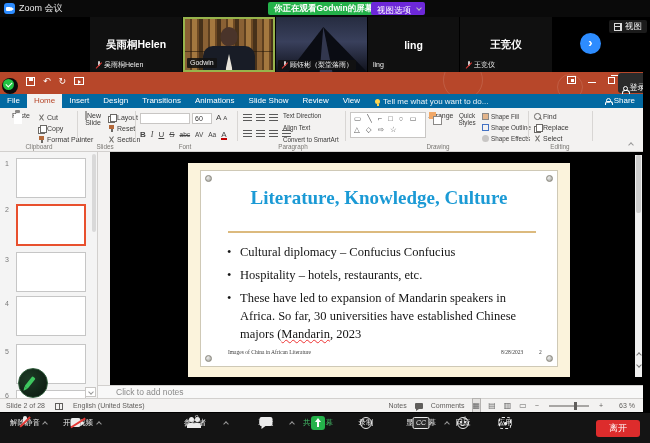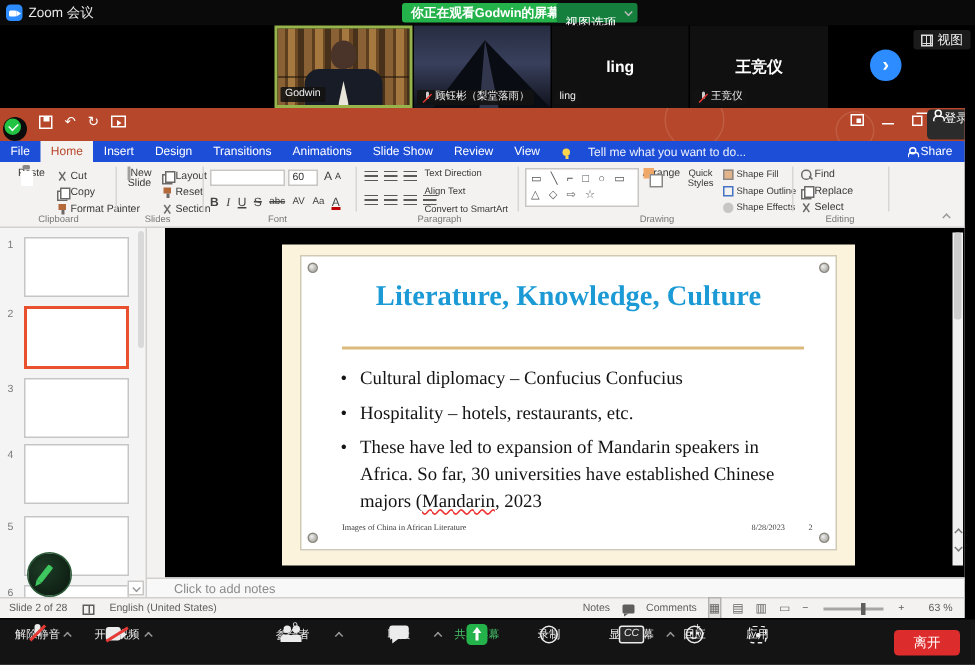--- a/index.html
+++ b/index.html
@@ -8,22 +8,22 @@
 .stage{position:relative;width:650px;height:391px;background:#000}
 
 
 .ztop{position:absolute;left:0;top:0;width:650px;height:17px;background:#0a0a0a;
   display:flex;align-items:center;color:#e8e8e8;font-size:9px}
 .zlogo{width:11px;height:11px;border-radius:3px;background:#2D8CFF;margin:0 4px 0 4px;position:relative}
 .zlogo::before{content:"";position:absolute;left:2px;top:3.5px;width:4.5px;height:4px;background:#fff;border-radius:1px}
 .zlogo::after{content:"";position:absolute;left:7px;top:4px;border-left:3px solid #fff;border-top:2px solid transparent;border-bottom:2px solid transparent}
 .banner{position:absolute;left:268px;top:2px;height:13px;background:#24B24A;color:#fff;
   font-size:8.5px;font-weight:bold;line-height:13px;padding:0 6px;border-radius:2px}
-.viewopt{position:absolute;left:371px;top:2px;height:13px;background:#15803d;color:#fff;
-  font-size:8.5px;line-height:13px;padding:7px 14px 0 6px;border-radius:2px}
+.viewopt{position:absolute;left:371px;top:2px;height:13px;background:#6d28d9;color:#fff;
+  font-size:8.5px;line-height:13px;padding:2px 14px 0 6px;border-radius:2px}
 .viewopt .car{right:4px;top:4px;border-color:#bbb}
 
 
 .car{position:absolute;width:4px;height:4px;border-right:1px solid #999;border-bottom:1px solid #999;transform:rotate(45deg)}
 .car.up{transform:rotate(-135deg)}
 
 
 .strip{position:absolute;left:0;top:17px;width:650px;height:55px;background:#000}
 .tile{position:absolute;top:0;height:55px;background:#101010;overflow:hidden}
 .tile .cname{position:absolute;left:0;right:0;top:50%;transform:translateY(-50%);
@@ -64,29 +64,29 @@
 .winctl{position:absolute;right:28px;top:4px;display:flex;gap:12px;align-items:center;color:#fff}
 .minico{width:8px;height:1.5px;background:#fff;margin-top:5px}
 .resico{width:7px;height:7px;border:1px solid #fff;position:relative;margin-top:1px}
 .resico::before{content:"";position:absolute;left:1.5px;top:-3px;width:7px;height:7px;border:1px solid #fff;border-left:none;border-bottom:none}
 .ribopt{width:9px;height:8px;border:1px solid #fff;position:relative}
 .ribopt::before{content:"";position:absolute;left:2.5px;top:2px;width:3px;height:3px;background:#fff}
 .checkov{position:absolute;left:2px;top:6px;width:16px;height:16px;border-radius:50%;background:#0c0c0c;z-index:9}
 .checkov::before{content:"";position:absolute;left:1px;top:1px;width:11px;height:11px;border-radius:50%;background:#23c343}
 .checkov::after{content:"";position:absolute;left:4px;top:4px;width:5px;height:3px;border-left:1.4px solid #fff;border-bottom:1.4px solid #fff;transform:rotate(-45deg)}
 .signin{position:absolute;right:-6px;top:1px;width:31px;height:20px;background:#2b2b2b;border-radius:3px;
-  color:#fff;font-size:8px;display:flex;align-items:flex-start;justify-content:center;gap:2px;z-index:8}
+  color:#fff;font-size:8px;display:flex;align-items:flex-end;justify-content:center;gap:2px;z-index:8}
 .persico{width:6px;height:7px;position:relative}
 .persico::before{content:"";position:absolute;left:1.5px;top:0;width:3px;height:3px;border-radius:50%;border:1px solid #fff}
 .persico::after{content:"";position:absolute;left:0;top:3.5px;width:6px;height:3px;border-radius:3px 3px 0 0;border:1px solid #fff;border-bottom:none}
 
-.menubar{position:absolute;left:0;top:22px;right:0;height:14px;background:#1d4ed8;display:flex;align-items:stretch;color:#fff;font-size:8px}
+.menubar{position:absolute;left:0;top:22px;right:0;height:14px;background:#0369a1;display:flex;align-items:stretch;color:#fff;font-size:8px}
 .tab{padding:0 7px;line-height:14px}
 .tab.active{background:#F3F2F1;color:#B7472A}
-.tellme{display:flex;align-items:center;gap:12px;color:rgba(255,255,255,.92);padding-left:8px}
+.tellme{display:flex;align-items:center;gap:3px;color:rgba(255,255,255,.92);padding-left:8px}
 .bulb{width:5px;height:5px;border-radius:50%;background:#ffd44d;position:relative}
 .bulb::after{content:"";position:absolute;left:1.5px;top:5px;width:2px;height:2px;background:#ffd44d}
 .pshare{position:absolute;right:8px;top:0;display:flex;align-items:center;gap:3px;line-height:14px}
 
 
 .ribbon{position:absolute;left:0;top:36px;right:0;height:44px;background:#F3F2F1;border-bottom:1px solid #D2D0CE;font-size:7px;color:#3b3a39}
 .gdiv{position:absolute;top:3px;bottom:10px;width:1px;background:#d8d6d4}
 .glabel{position:absolute;bottom:1px;font-size:6.3px;color:#7a7874;text-align:center}
 .bigbtn{position:absolute;text-align:center;color:#3b3a39}
 .clipico{width:11px;height:14px;background:#c9a56a;border-radius:2px;margin:0 auto;position:relative}
@@ -228,20 +228,27 @@
     <div class="banner">
       <span>你正在观看Godwin的屏幕</span>
     </div>
     <div class="viewopt">
       <span>视图选项</span>
       <i class="car"></i>
     </div>
   </div>
 
   <div class="strip">
+    <div class="tile" style="left:90px;width:92px">
+      <span class="cname">吴雨桐Helen</span>
+      <span class="chip">
+        <i class="micred"></i>
+        <span>吴雨桐Helen</span>
+      </span>
+    </div>
     <div class="tile video" style="left:183px;width:92px">
       <i class="person-head"></i>
       <i class="person-body"></i>
       <i class="person-shirt"></i>
       <span class="chip">
         <span>Godwin</span>
       </span>
     </div>
     <div class="tile photo" style="left:276px;width:91px">
       <i class="mountain"></i>

